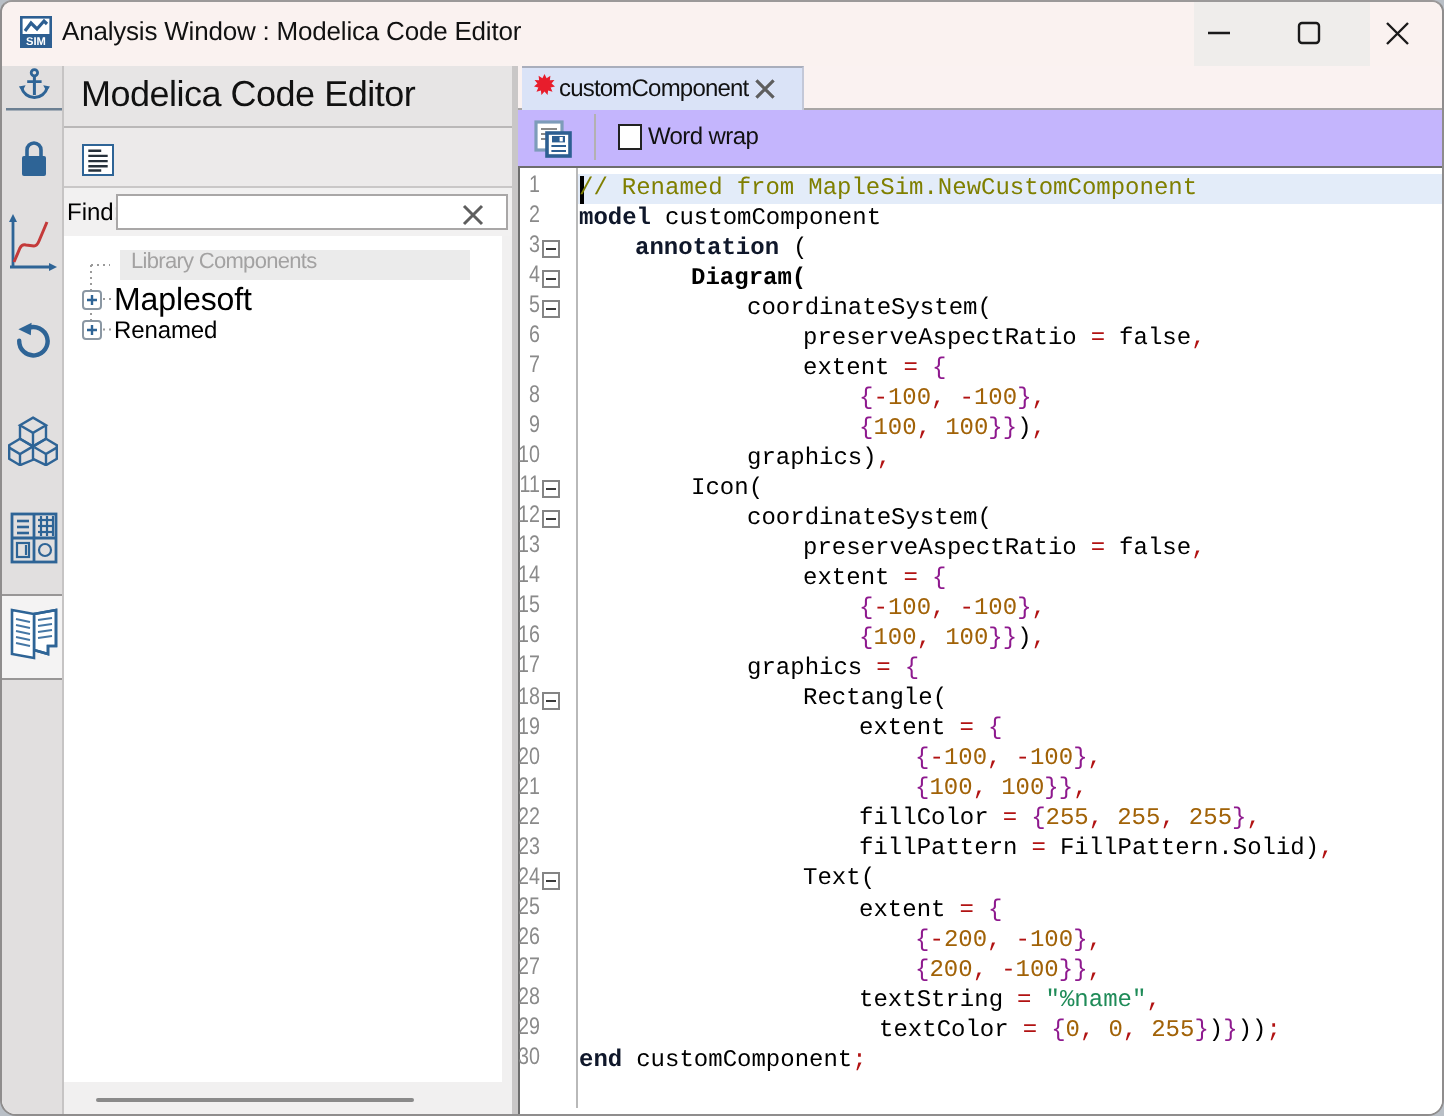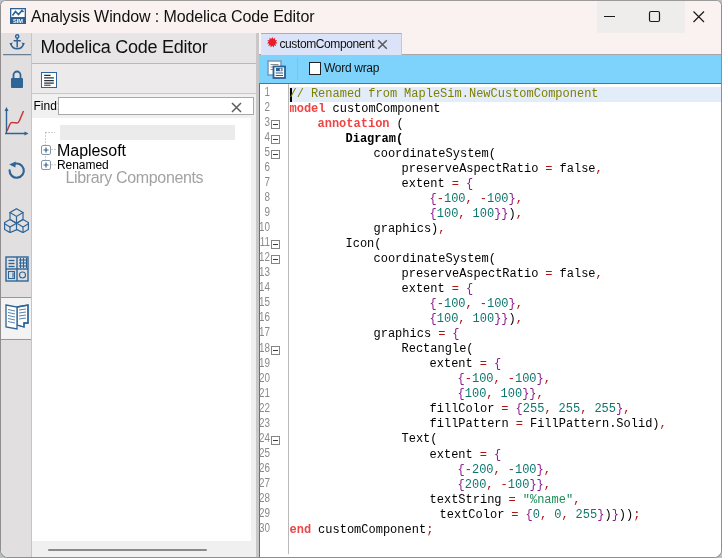--- a/index.html
+++ b/index.html
@@ -2,61 +2,61 @@
 <html><head>
 <meta charset="utf-8">
 <style>
 html,body{margin:0;padding:0;}
 body{width:722px;height:558px;overflow:hidden;background:#b9bfc6;font-family:"Liberation Sans",sans-serif;}
 #win{position:relative;width:720px;height:556px;border:1px solid #8f8d8d;border-top-color:#9b9999;border-radius:6px 6px 8px 8px;overflow:hidden;background:#fff;}
 .abs{position:absolute;}
 
 #titlebar{left:0;top:0;width:720px;height:31.5px;background:#faf2f0;}
 #titlegray{left:596px;top:0;width:88px;height:31.5px;background:#efedeb;}
-#title{left:30px;top:7px;font-size:16px;letter-spacing:-0.1px;color:#111;}
+#title{left:30px;top:7px;font-size:13px;letter-spacing:-0.1px;color:#111;}
 
 #ltb{left:0;top:31.5px;width:29.5px;height:525px;background:#e1dfdf;border-right:1px solid #c6c4c4;border-radius:0 0 0 8px;}
 #selbtn{left:0;top:296px;width:30px;height:41px;background:#f4f3f3;border-top:1px solid #989696;border-bottom:1px solid #989696;}
 
 #lpanel{left:31px;top:31.5px;width:224px;height:525px;background:#f1f0f0;}
 #lphead{left:0;top:0;width:224px;height:30px;background:#e7e5e5;border-bottom:1px solid #bab8b8;}
 #lptitle{left:8.5px;top:4.5px;font-size:18px;letter-spacing:-0.25px;color:#111;}
 #lprow2{left:0;top:31px;width:224px;height:29px;background:#eceaea;border-bottom:1px solid #c9c7c7;}
 #docbtn{left:8.5px;top:8px;width:14px;height:14px;background:#fff;border:1.5px solid #2e6496;}
 #findrow{left:0;top:62px;width:224px;height:23.5px;background:#f2f1f1;}
 #findlbl{left:1.5px;top:4.5px;font-size:12px;color:#000;}
 #findinput{left:26px;top:2.5px;width:193.5px;height:16px;background:#fff;border:1px solid #a9a7a7;}
 #tree{left:0px;top:85.5px;width:219px;height:423px;background:#ffffff;}
 #librow{left:27.5px;top:7.3px;width:175px;height:14.5px;background:#ebebeb;}
-#libtxt{left:33.5px;top:7.2px;font-size:16px;letter-spacing:-0.35px;color:#a3a2a2;margin-top:44px;}
+#libtxt{left:33.5px;top:7.2px;font-size:11px;letter-spacing:-0.35px;color:#a3a2a2;}
 #mstxt{left:25px;top:24px;font-size:16px;letter-spacing:-0.05px;color:#000;}
 #motxt{left:25px;top:39.7px;font-size:12px;letter-spacing:-0.05px;color:#000;}
 #hscroll{left:15.5px;top:516px;width:159px;height:2.8px;background:#8a8a8a;border-radius:2px;}
 
 #split{left:255px;top:31.5px;width:3px;height:525px;background:#c9c7c7;}
 
 #tabbar{left:258px;top:31.5px;width:462px;height:21px;background:#faf2f1;border-bottom:1px solid #a8a6a6;}
 #tab{left:260px;top:32px;width:139.5px;height:20.5px;background:#dae3f7;border-top:1px solid #a9aebc;border-right:1px solid #c3c8d8;}
 #tabtxt{left:18.5px;top:2.8px;font-size:12px;letter-spacing:-0.4px;color:#111;}
-#toolbar{left:258px;top:53.5px;width:462px;height:28.5px;background:#7dd3fc;}
+#toolbar{left:258px;top:53.5px;width:462px;height:28.5px;background:#c4b5fd;}
 #tbsep{left:38px;top:2.5px;width:1px;height:23px;background:#b3b1b1;}
 #wwbox{left:49.5px;top:7.9px;width:10.2px;height:10.2px;background:#fff;border:1.5px solid #222;}
 #wwtxt{left:65px;top:6.2px;font-size:12px;letter-spacing:-0.3px;color:#111;}
 
 #editor{left:258px;top:82px;width:463px;height:474px;background:#fff;border-top:1px solid #6d6d6d;border-left:1px solid #6d6d6d;}
 #gutline{left:28px;top:0;width:1px;height:470px;background:#b9b9b9;}
 #sel1{left:29px;top:3.3px;width:432px;height:15px;background:#e3ecf9;}
 #caret{left:29.5px;top:3.8px;width:2px;height:14px;background:#000;}
 .codeline{position:absolute;left:29.5px;white-space:pre;word-spacing:-0.2px;font-family:"Liberation Mono",monospace;font-size:12px;line-height:15.03px;color:#000;}
 .num{position:absolute;left:-10px;width:20px;text-align:right;font-family:"Liberation Sans",sans-serif;font-size:12px;line-height:15.03px;color:#8a8a8a;transform:scaleX(0.82);transform-origin:100% 50%;}
 .fold{position:absolute;left:10.8px;width:7px;height:7px;border:1px solid #848484;background:#fff;}
 .fold::after{content:"";position:absolute;left:1px;top:3px;width:5px;height:1px;background:#3c3c3c;}
-.k{color:#ef4444;font-weight:bold;}
+.k{color:#0f172a;font-weight:bold;}
 .c{color:#7f7f00;}
-.n{color:#0f766e;}
+.n{color:#a16207;}
 .o{color:#b11212;}
 .b{color:#8e198e;}
 .s{color:#1f8b58;}
 </style>
 </head>
 <body>
 <div id="win">
   <div class="abs" id="titlebar"></div>
   <div class="abs" id="titlegray"></div>
   <svg class="abs" style="left:9px;top:7px" width="16" height="16" viewBox="0 0 16 16">

